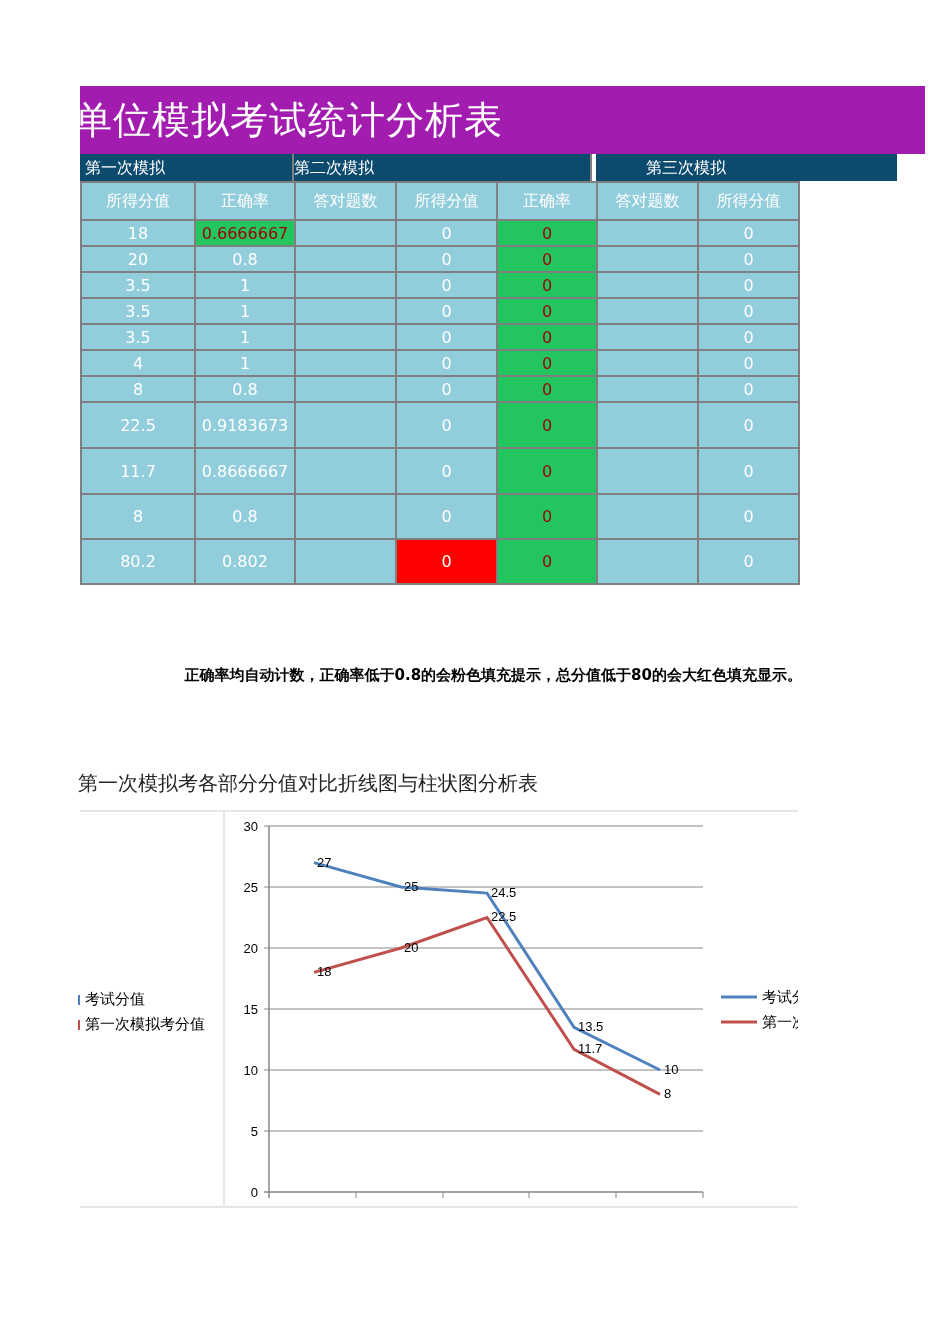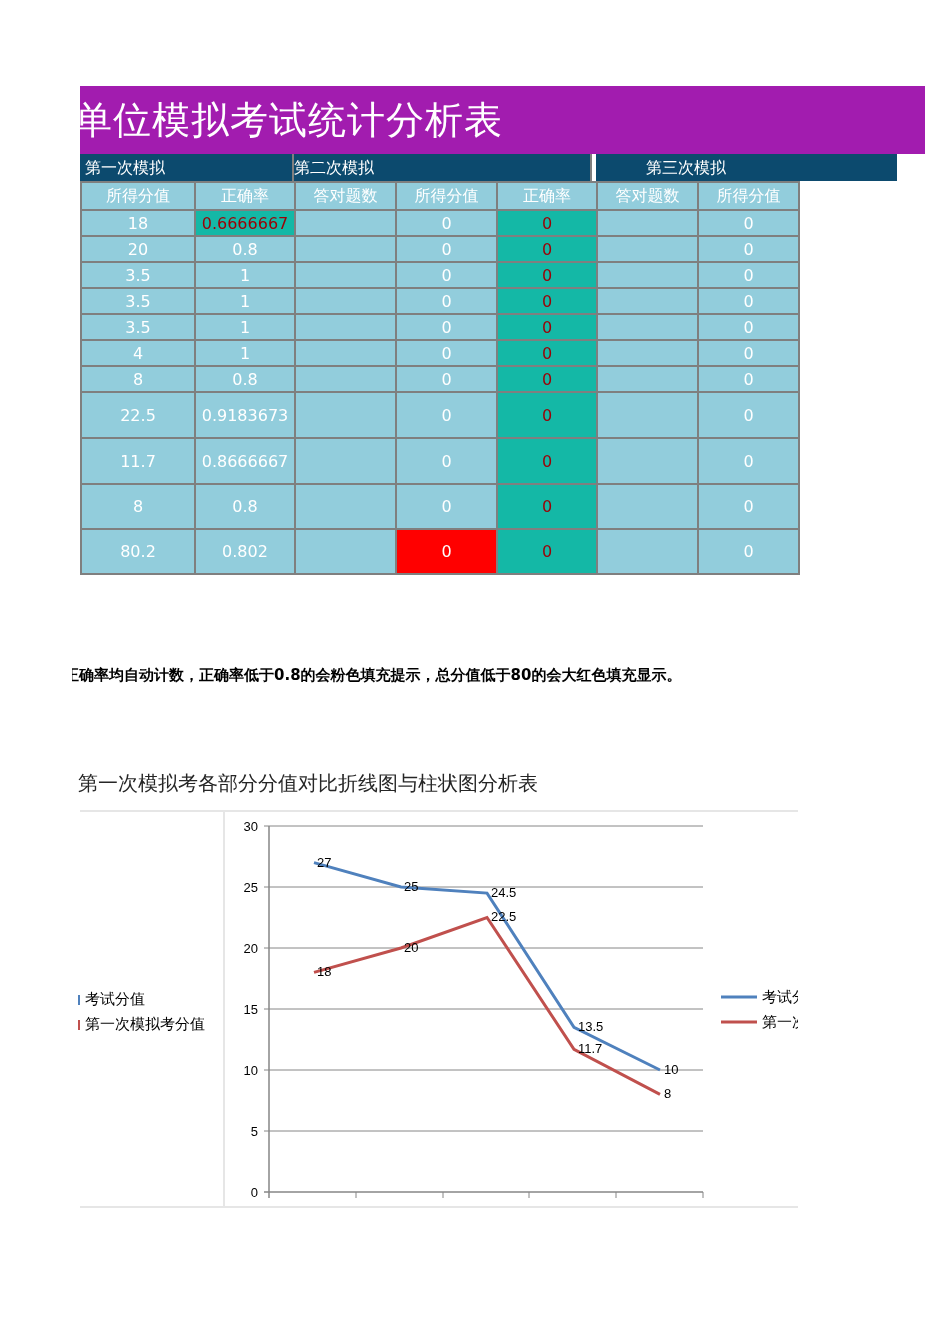--- a/index.html
+++ b/index.html
@@ -17,26 +17,26 @@
     font-size: 16px; line-height: 27px; border-right: 2px solid #7f7f7f; overflow: hidden; white-space: nowrap;
   }
 
   table.grid {
     position: absolute; left: 80px; top: 181px; border-collapse: collapse; table-layout: fixed;
   }
   table.grid td {
     border: 2px solid #7f7f7f; background: #92cddc; color: #ffffff; text-align: center;
     font-size: 16px; padding: 0; white-space: nowrap; overflow: hidden;
   }
-  table.grid td.pink { background: #14b8a6; color: #9c0006; margin-left: 13px; }
+  table.grid td.pink { background: #22c55e; color: #9c0006; margin-left: 13px; }
   table.grid td.red { background: #ff0000; color: #ffffff; }
 
   .note {
     position: absolute; left: 72px; top: 666px; font-size: 15px; font-weight: bold; color: #000000; white-space: nowrap;
-    overflow: hidden; width: 730px;
+    overflow: hidden; width: 730px; text-align: right;
   }
   .chart-title {
     position: absolute; left: 78px; top: 770px; font-size: 20px; color: #262626; white-space: nowrap;
   }
 
   .chart-frame {
     position: absolute; left: 80px; top: 810px; width: 718px; height: 398px;
     border-top: 2px solid #e6e6e6; border-bottom: 2px solid #e6e6e6;
   }
   .left-legend-box {
@@ -70,21 +70,21 @@
   <colgroup>
     <col style="width:114px">
       <col style="width:100px">
       <col style="width:101px">
       <col style="width:101px">
       <col style="width:100px">
       <col style="width:101px">
       <col style="width:101px">
   </colgroup>
   <tbody id="tbody">
-    <tr style="height:28px">
+    <tr style="height:38px">
       <td>所得分值</td>
       <td>正确率</td>
       <td>答对题数</td>
       <td>所得分值</td>
       <td>正确率</td>
       <td>答对题数</td>
       <td>所得分值</td>
     </tr>
     <tr style="height:26px">
       <td>18</td>

